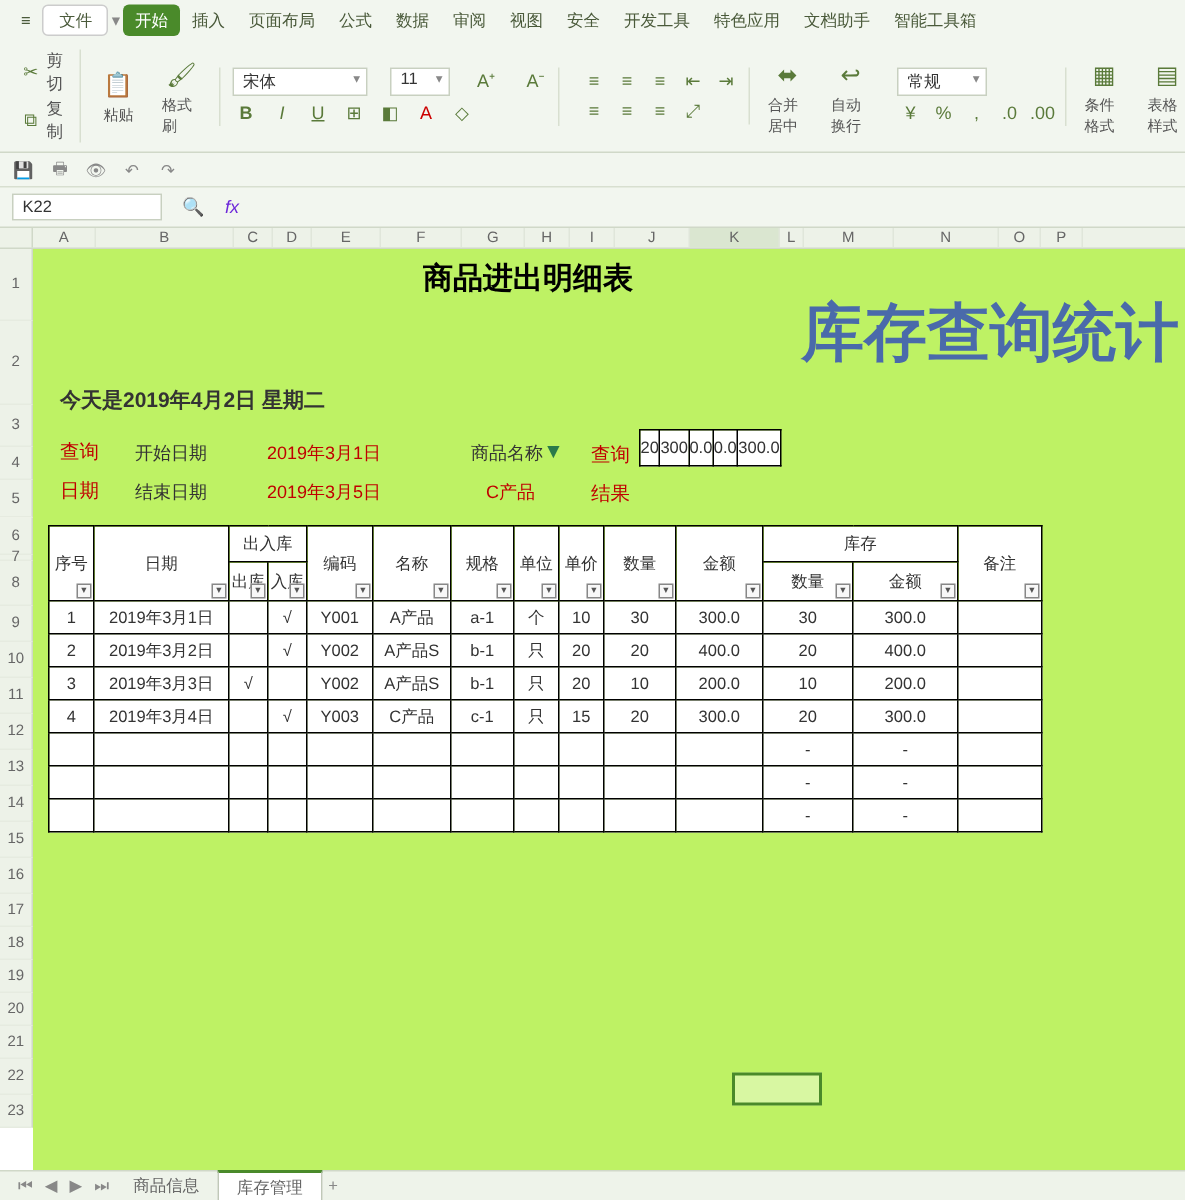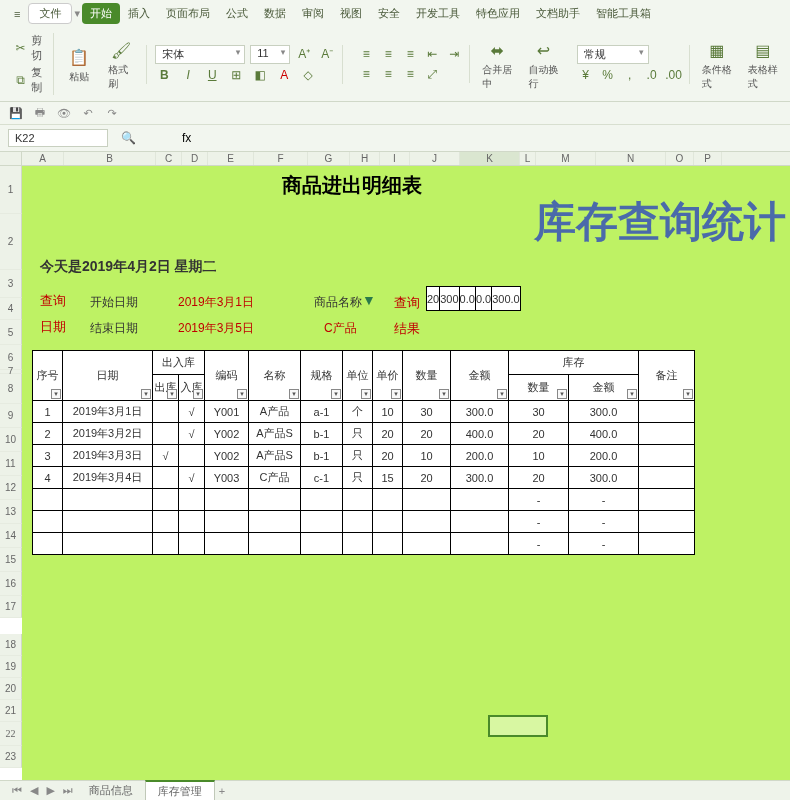--- a/index.html
+++ b/index.html
@@ -21,21 +21,21 @@
 .dropdown::after { content: "▾"; position: absolute; right: 4px; font-size: 9px; color: #888; }
 .ribbon-btn { display: flex; flex-direction: column; align-items: center; font-size: 10px; color: #555; padding: 0 4px; }
 
 
 .quick { display: flex; gap: 8px; padding: 4px 8px; background: #f2f6ef; }
 .qico { width: 16px; height: 14px; color: #888; font-size: 11px; display: inline-flex; align-items: center; justify-content: center; }
 
 
 .fxrow { display: flex; align-items: center; padding: 4px 8px; gap: 12px; border-top: 1px solid #d8dfd0; }
 .namebox { border: 1px solid #c8d0c0; background: #fff; width: 100px; padding: 2px 6px; font-size: 11px; }
-.fx-label { color: #000000; font-size: 12px; margin-left: 32px; }
+.fx-label { font-style: italic; color: #6d28d9; font-size: 12px; }
 
 
 .grid-wrap { background: #fff; position: relative; }
 .colhdr { display: flex; background: #edf2e8; font-size: 10px; color: #666; border-top: 1px solid #d0d8c8; border-bottom: 1px solid #d0d8c8; }
 .corner { width: 22px; border-right: 1px solid #d0d8c8; }
 .ch { border-right: 1px solid #e0e6da; text-align: center; padding: 1px 0; }
 .content-row { display: flex; }
 
 
 .canvas { background: #bef264; position: relative; width: 768px; height: 620px; }
@@ -102,21 +102,21 @@
   </div>
   <div class="ribbon-btn">
       <span class="ico ico-lg">📋</span>
       <span>粘贴</span>
     </div>
   <div class="ribbon-btn">
       <span class="ico ico-lg">🖌</span>
       <span>格式刷</span>
     </div>
   <div class="ribbon-group" style="border-left:1px solid #d8dfd0;padding-left:8px">
-    <div style="display:flex;gap:5px">
+    <div style="display:flex;gap:15px">
       <span class="dropdown" style="width:90px">宋体</span>
       <span class="dropdown" style="width:40px">11</span>
       <span class="ico">A⁺</span>
       <span class="ico">A⁻</span>
     </div>
     <div style="display:flex;gap:6px">
       <span class="ico" style="font-weight:bold">B</span>
       <span class="ico" style="font-style:italic">I</span>
       <span class="ico" style="text-decoration:underline">U</span>
       <span class="ico">⊞</span>
@@ -142,21 +142,21 @@
   </div>
   <div class="ribbon-btn">
       <span class="ico ico-lg">⬌</span>
       <span>合并居中</span>
     </div>
   <div class="ribbon-btn">
       <span class="ico ico-lg">↩</span>
       <span>自动换行</span>
     </div>
   <div class="ribbon-group">
-    <span class="dropdown" style="width:72px">常规</span>
+    <span class="dropdown" style="width:60px">常规</span>
     <div style="display:flex;gap:4px">
       <span class="ico">¥</span>
       <span class="ico">%</span>
       <span class="ico">,</span>
       <span class="ico">.0</span>
       <span class="ico">.00</span>
     </div>
   </div>
   <div class="ribbon-btn">
       <span class="ico ico-lg">▦</span>
@@ -216,25 +216,25 @@
         <div class="rn" style="height: 30px;">8</div>
         <div class="rn" style="height: 24px;">9</div>
         <div class="rn" style="height: 24px;">10</div>
         <div class="rn" style="height: 24px;">11</div>
         <div class="rn" style="height: 24px;">12</div>
         <div class="rn" style="height: 24px;">13</div>
         <div class="rn" style="height: 24px;">14</div>
         <div class="rn" style="height: 24px;">15</div>
         <div class="rn" style="height: 24px;">16</div>
         <div class="rn" style="height: 22px;">17</div>
-        <div class="rn" style="height: 22px; margin-top: 16px;">18</div>
+        <div class="rn" style="height: 22px;">18</div>
         <div class="rn" style="height: 22px;">19</div>
         <div class="rn" style="height: 22px;">20</div>
         <div class="rn" style="height: 22px;">21</div>
-        <div class="rn" style="height: 24px; font-family: Liberation Serif, serif;">22</div>
+        <div class="rn" style="height: 24px;">22</div>
         <div class="rn" style="height: 22px;">23</div>
       </div>
     <div class="canvas">
       <div class="title-main">商品进出明细表</div>
       <div class="title-art">库存查询统计</div>
       <div class="date-line">今天是2019年4月2日    星期二</div>
 
       <div class="qlabel qt-red" style="left:18px;top:126px">查询</div>
       <div class="qlabel qt-red" style="left:18px;top:152px">日期</div>
       <div class="qlabel" style="left:68px;top:128px">开始日期</div>

